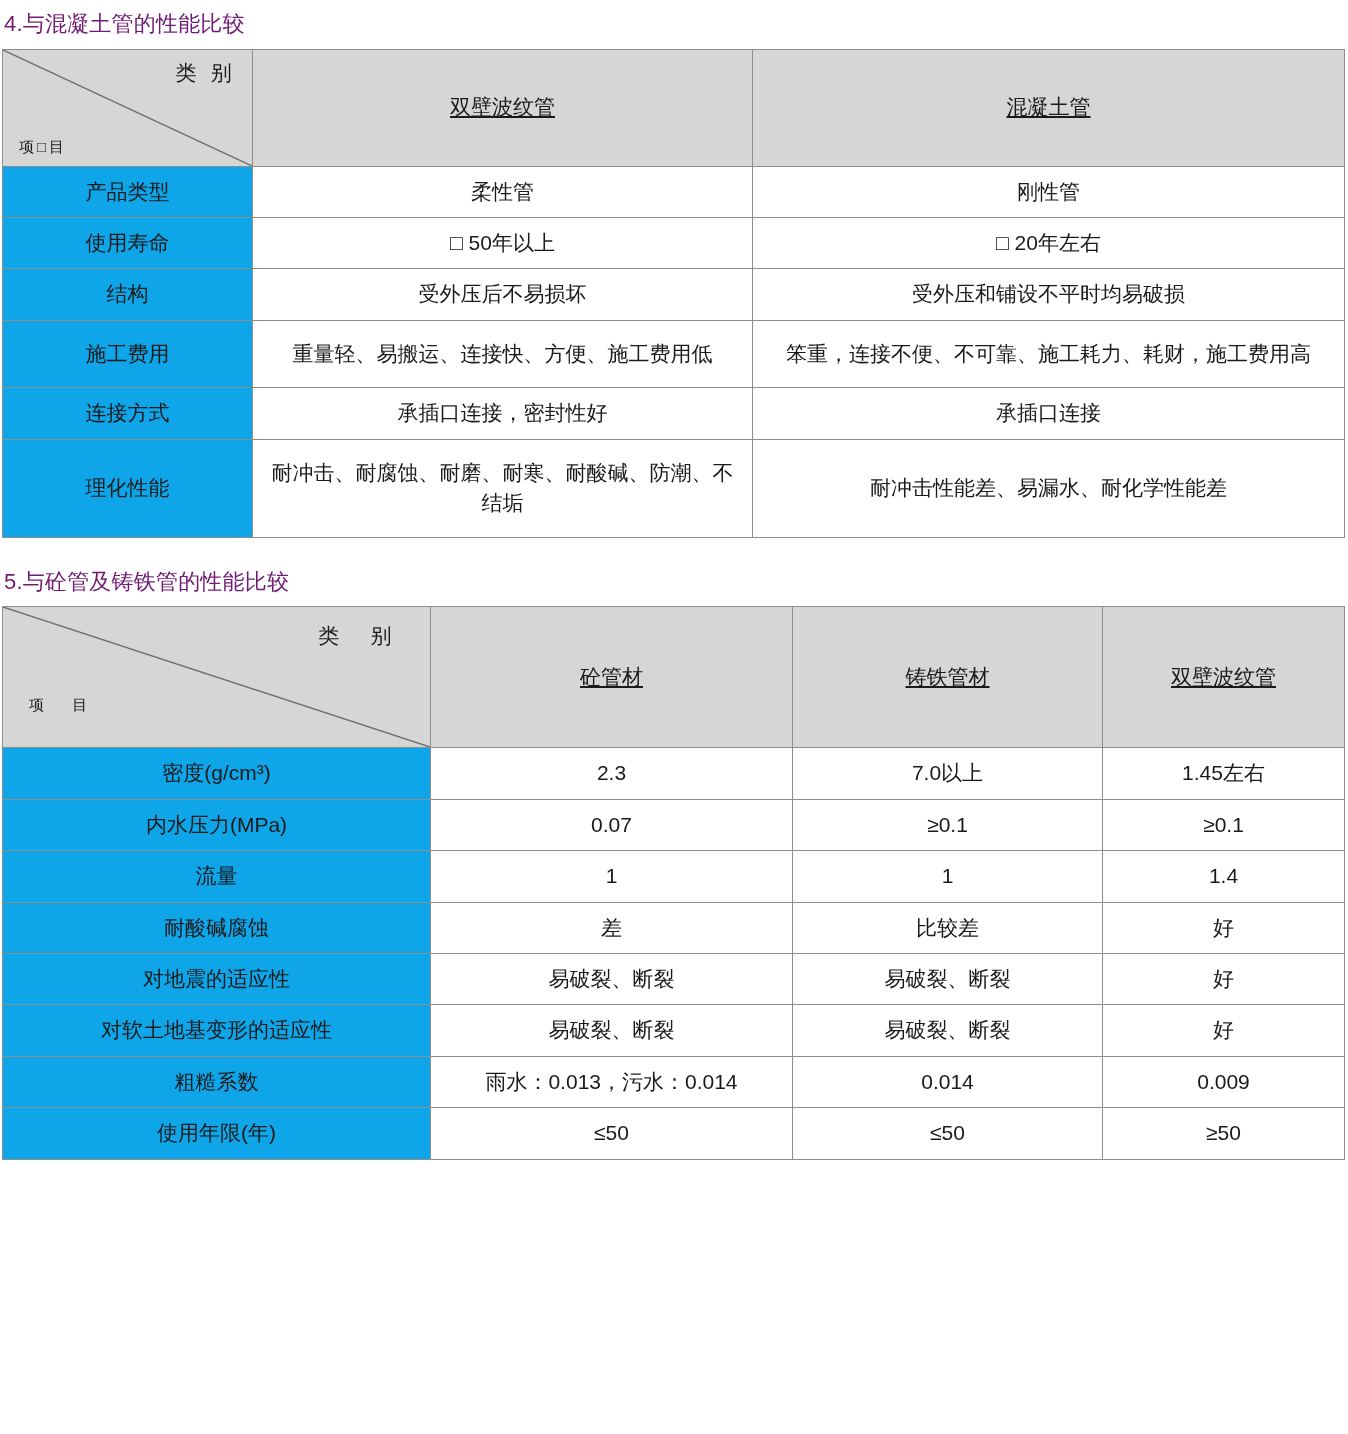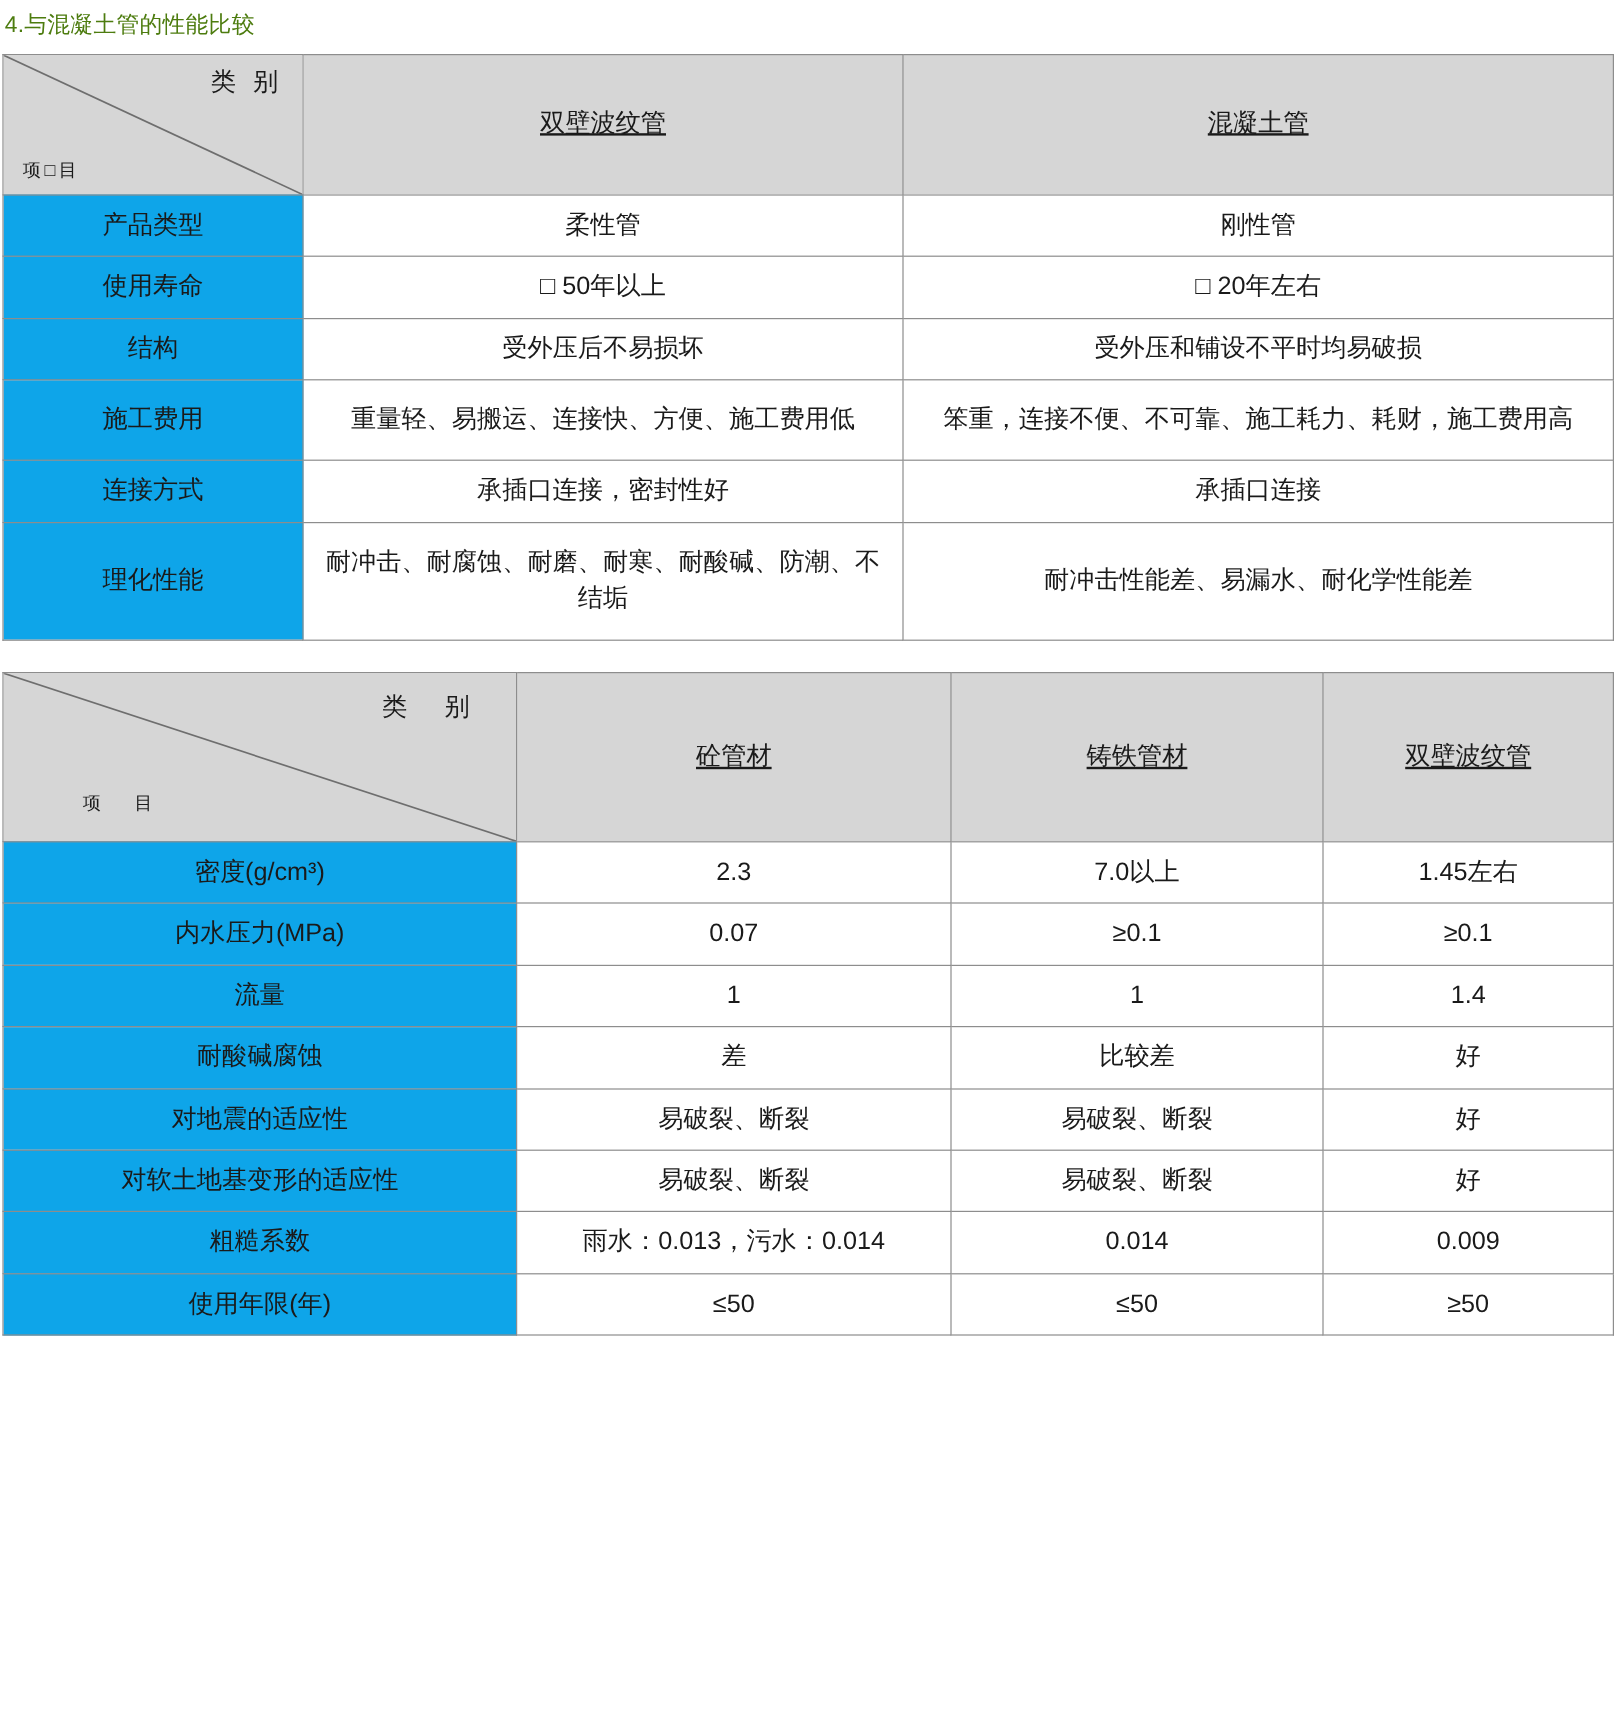--- a/index.html
+++ b/index.html
@@ -13,23 +13,23 @@
     font-family: "Liberation Sans", "DejaVu Sans", sans-serif;
     color: #1a1a1a;
     -webkit-font-smoothing: antialiased;
   }
   .page {
     width: 1348px;
     box-sizing: border-box;
     padding: 6px 0 0 0;
   }
   .section-heading {
-    font-size: 19px;
+    font-size: 22px;
     line-height: 1.3;
-    color: #4d7c0f;
+    color: #701a75;
     padding: 4px 0 10px 4px;
     letter-spacing: 0.2px;
   }
   table.cmp {
     border-collapse: collapse;
     width: 1342px;
     margin: 0 0 0 2px;
     table-layout: fixed;
   }
   table.cmp td {
@@ -81,24 +81,23 @@
   }
   .corner.big {
     height: 140px;
   }
   .corner.big .cat {
     top: 14px;
     right: 26px;
     letter-spacing: 0.6em;
   }
   .corner.big .item {
-    bottom: 20px;
+    bottom: 32px;
     left: 26px;
     letter-spacing: 0.8em;
-    margin-left: 40px;
   }
   .gap { height: 26px; }
 </style>
 </head>
 <body>
 
 <div class="page">
 
   <div class="section-heading">4.与混凝土管的性能比较</div>
 
@@ -149,20 +148,21 @@
       <tr>
         <td class="rowhead">理化性能</td>
         <td style="padding:18px 12px">耐冲击、耐腐蚀、耐磨、耐寒、耐酸碱、防潮、不结垢</td>
         <td style="padding:18px 12px">耐冲击性能差、易漏水、耐化学性能差</td>
       </tr>
     </tbody>
   </table>
 
   <div class="gap"></div>
 
+  <div class="section-heading">5.与砼管及铸铁管的性能比较</div>
 
   <table class="cmp">
     <colgroup>
       <col style="width:428px">
       <col style="width:362px">
       <col style="width:310px">
       <col style="width:242px">
     </colgroup>
     <tbody>
       <tr>

